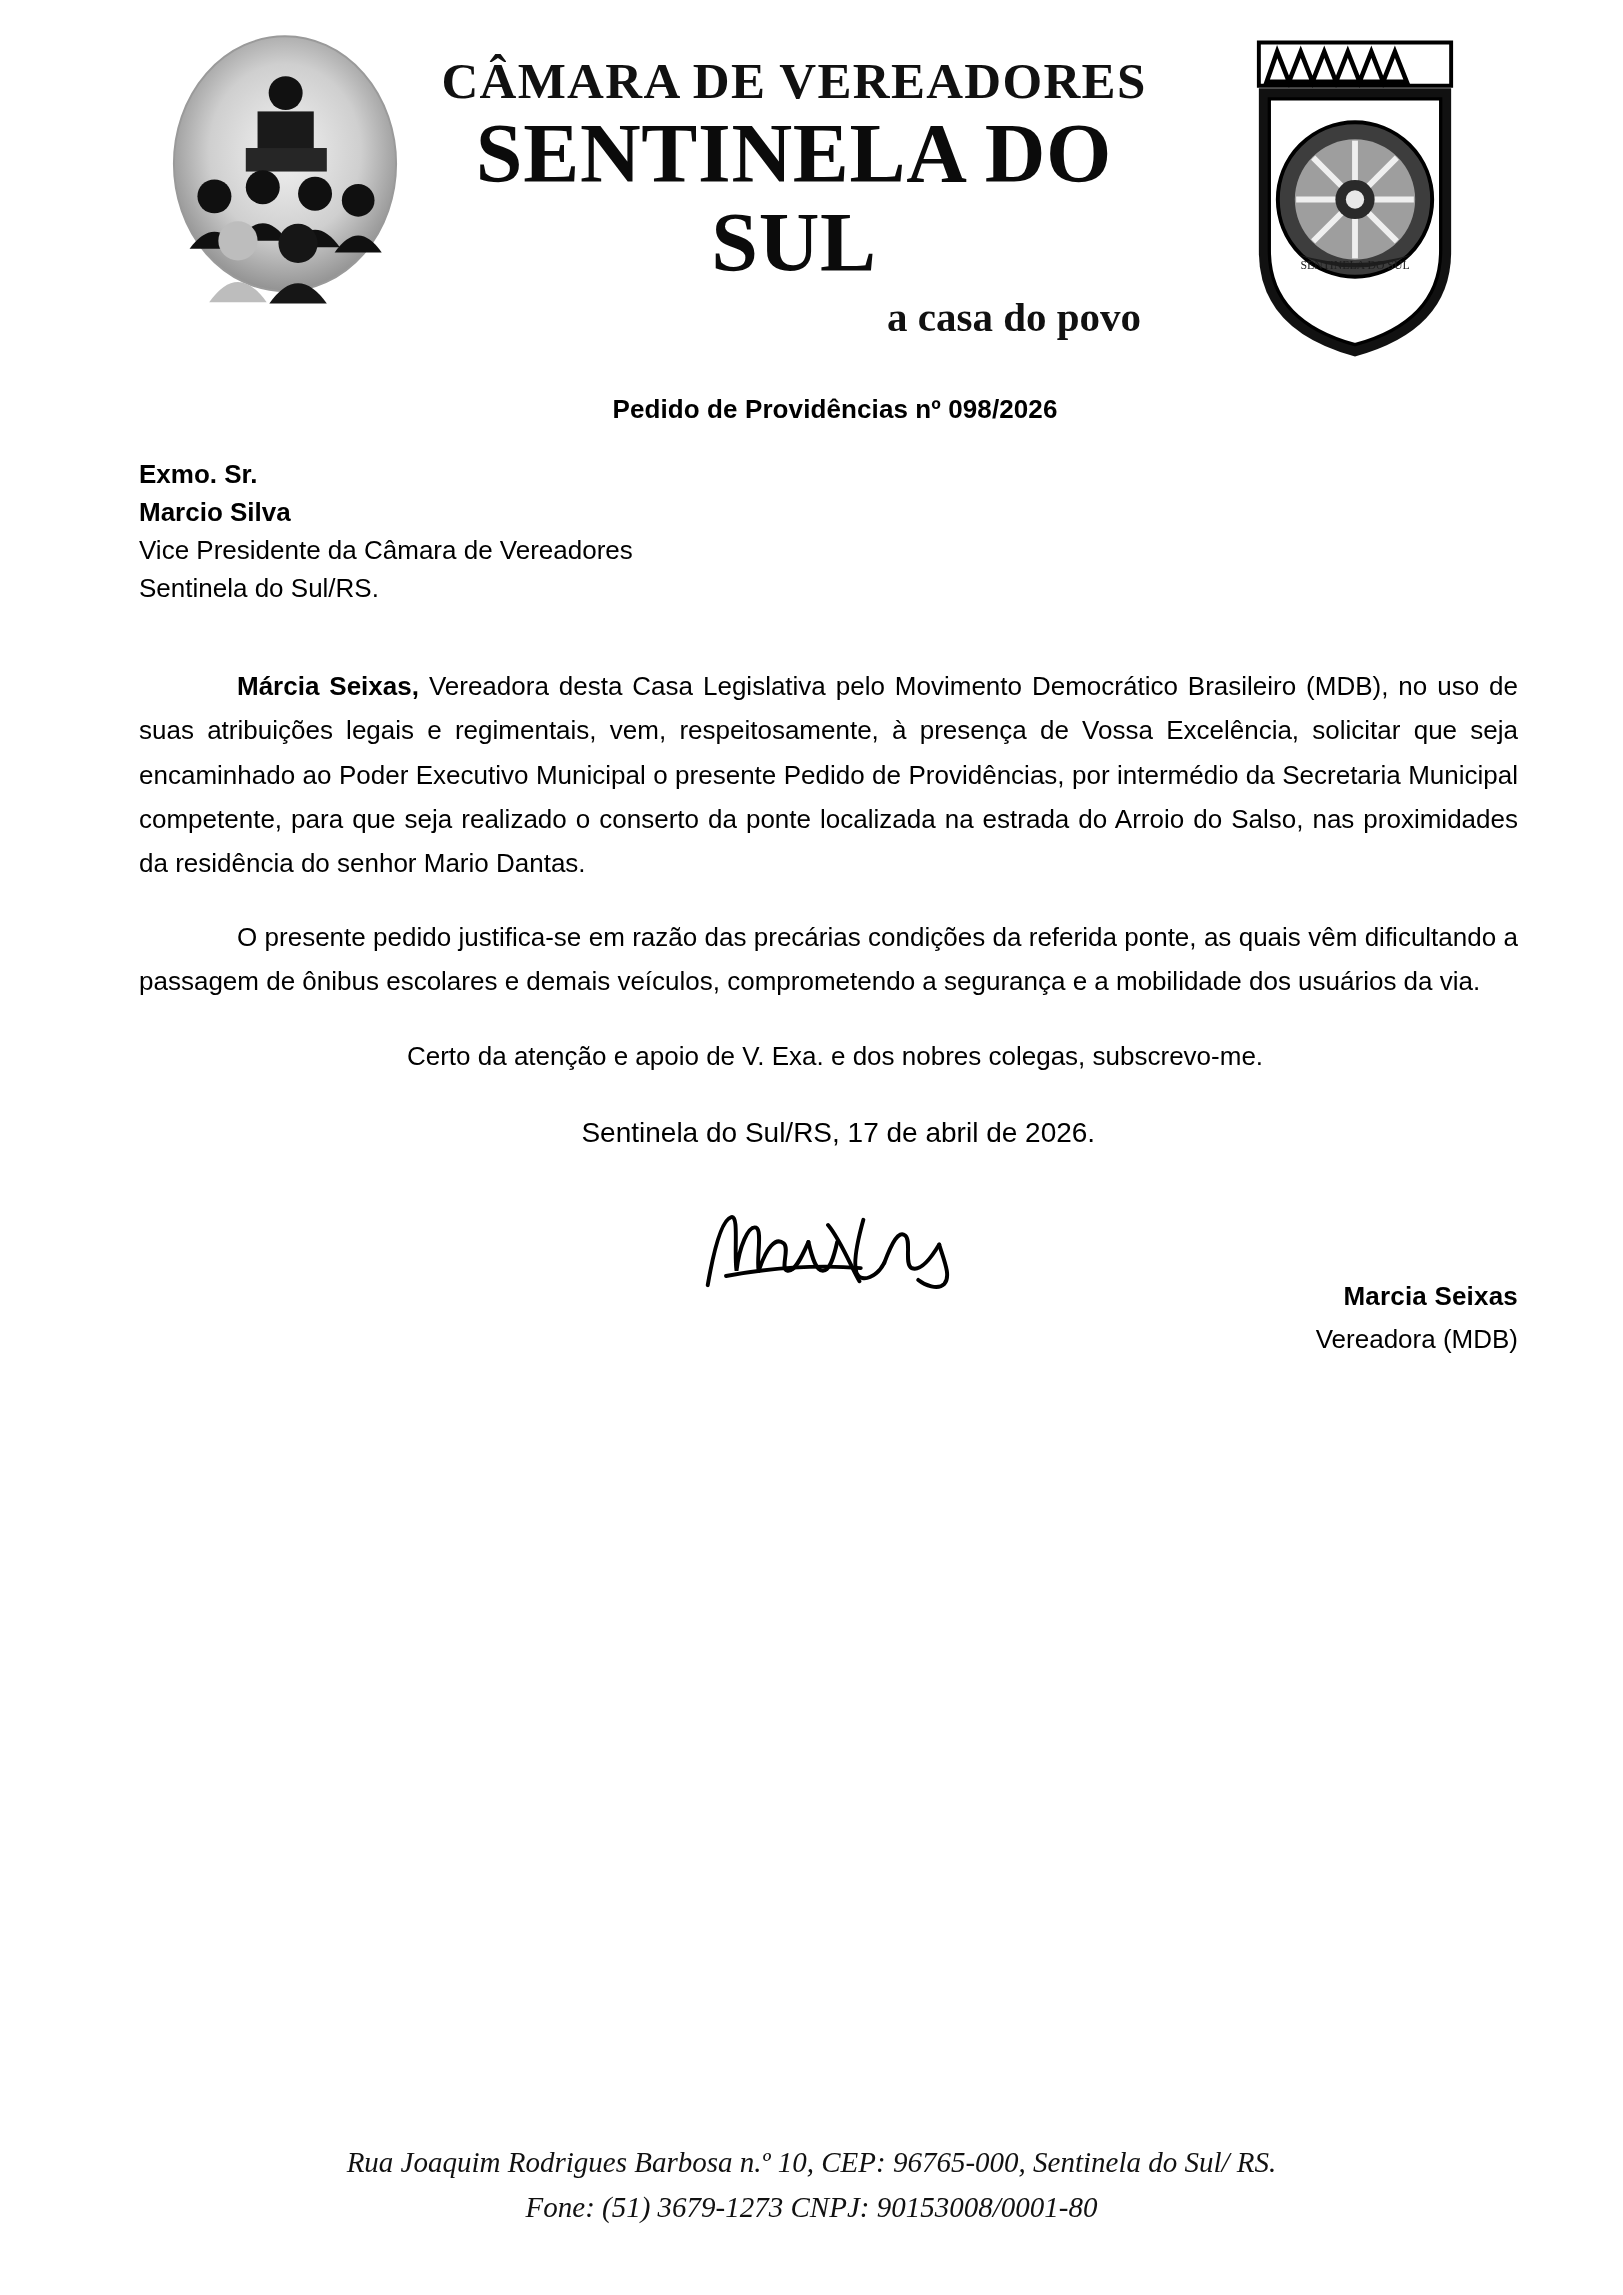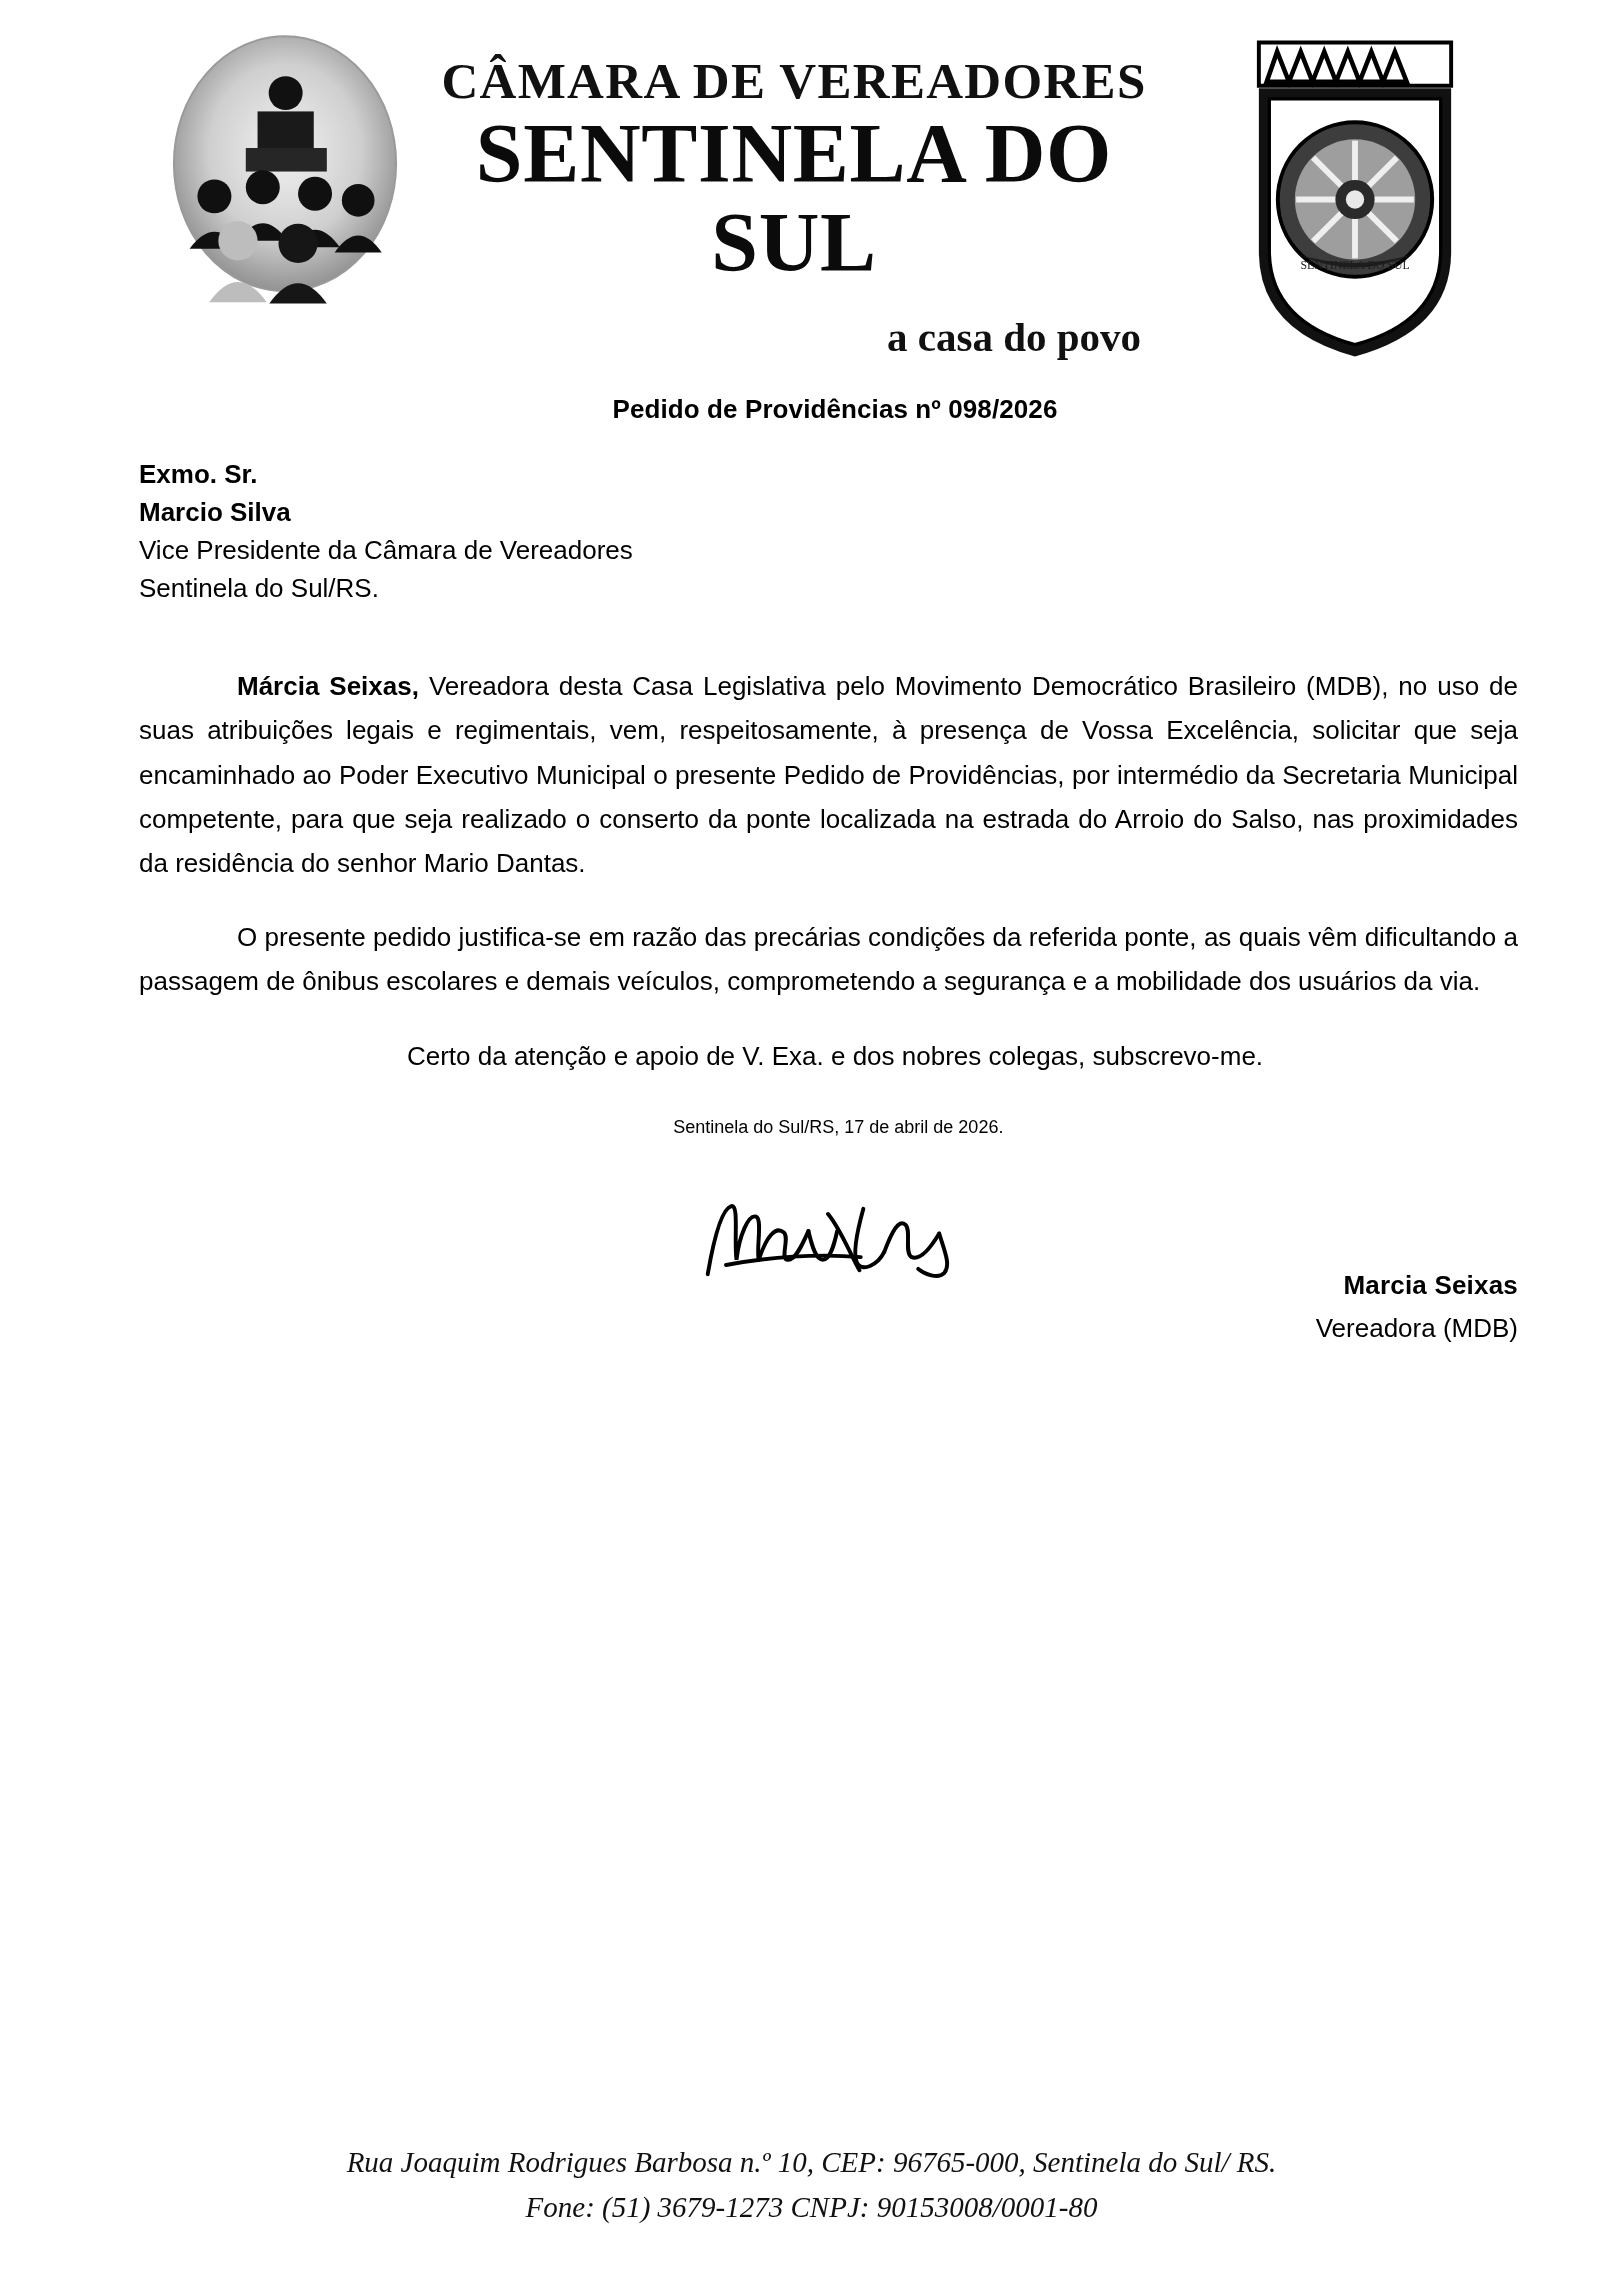--- a/index.html
+++ b/index.html
@@ -57,21 +57,21 @@
     font-size: 84px;
     letter-spacing: 0.7px;
     line-height: 1.05;
     margin-top: 3.9px;
     color: #0b0b0b;
   }
   .casa-line {
     font-family: "Liberation Serif", serif;
     font-weight: bold;
     font-size: 41px;
-    margin-top: 26px;
+    margin-top: 6px;
     color: #111;
     text-align: right;
     padding-right: 39px;
   }
   .header-brasao {
     position: absolute;
     right: 160px;
     top: 16.4px;
     width: 216px;
     height: 327px;
@@ -108,21 +108,21 @@
   p.para .lead { font-weight: bold; }
 
   p.center-line {
     font-size: 26px;
     line-height: 1.7;
     margin: 27.5px 0 0 0;
     text-align: center;
     padding-left: 13px;
   }
   p.place-date {
-    font-size: 18px;
+    font-size: 28px;
     margin: 39px 0 0 0;
     text-align: center;
     padding-left: 19.6px;
   }
 
   
   .signature-area {
     margin-top: 59px;
     text-align: right;
     padding-left: 19.6px;

